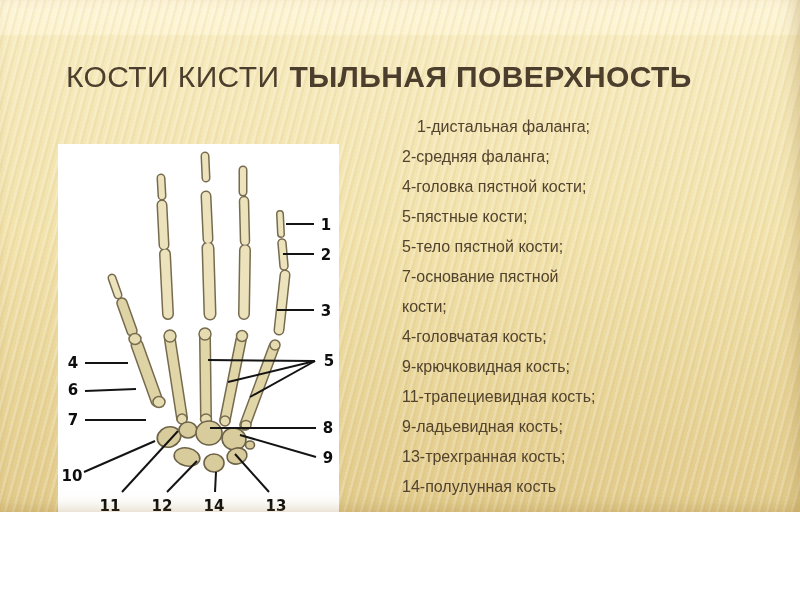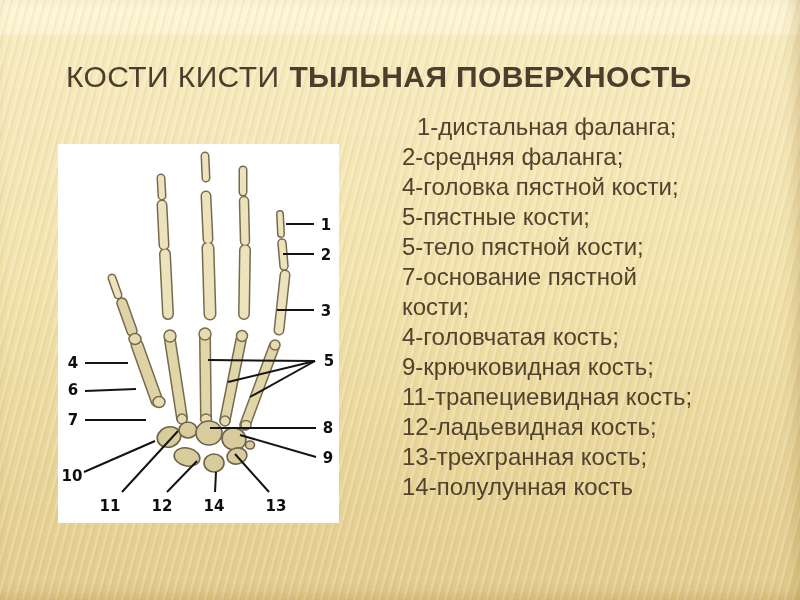--- a/index.html
+++ b/index.html
@@ -2,21 +2,21 @@
 <html><head>
 <meta charset="utf-8">
 <style>
   * { margin: 0; padding: 0; box-sizing: border-box; }
   html, body { width: 800px; height: 600px; }
   body { font-family: "Liberation Sans", "DejaVu Sans", sans-serif; }
 
   .slide {
     position: relative;
     width: 800px;
-    height: 600px;
+    height: 512px;
     overflow: hidden;
     background:
       repeating-linear-gradient(105deg,
         rgba(255,255,255,0.20) 0px, rgba(255,255,255,0.20) 2px,
         rgba(198,165,95,0.10) 3px, rgba(198,165,95,0.10) 5px,
         rgba(255,255,255,0) 5px, rgba(255,255,255,0) 8px),
       linear-gradient(180deg,
         #fdf5d7 0px, #fcf3cf 34px, #f7ebbf 36px,
         #f2e3ac 45%, #e8d497 78%, #e2cb8b 100%);
     padding-left: 16px;
@@ -49,21 +49,21 @@
     width: 281px;
     height: 379px;
     background: #ffffff;
   }
 
   .legend {
     position: absolute;
     left: 402px;
     top: 112px;
     width: 380px;
-    font-size: 24px;
+    font-size: 16px;
     line-height: 30px;
     color: #52432e;
   }
   .legend-line { white-space: nowrap; }
   .legend-line.indent { padding-left: 15px; }
 
   svg text.diag-num {
     font-family: "DejaVu Sans", "Liberation Sans", sans-serif;
     font-weight: 700;
     font-size: 15px;
@@ -202,18 +202,18 @@
     <div class="legend-line indent">1-дистальная фаланга;</div>
     <div class="legend-line">2-средняя фаланга;</div>
     <div class="legend-line">4-головка пястной кости;</div>
     <div class="legend-line">5-пястные кости;</div>
     <div class="legend-line">5-тело пястной кости;</div>
     <div class="legend-line">7-основание пястной</div>
     <div class="legend-line">кости;</div>
     <div class="legend-line">4-головчатая кость;</div>
     <div class="legend-line">9-крючковидная кость;</div>
     <div class="legend-line">11-трапециевидная кость;</div>
-    <div class="legend-line">12-ладьевидная кость;</div>
+    <div class="legend-line">9-ладьевидная кость;</div>
     <div class="legend-line">13-трехгранная кость;</div>
     <div class="legend-line">14-полулунная кость</div>
   </div>
 
 </div>
 
 </body></html>

